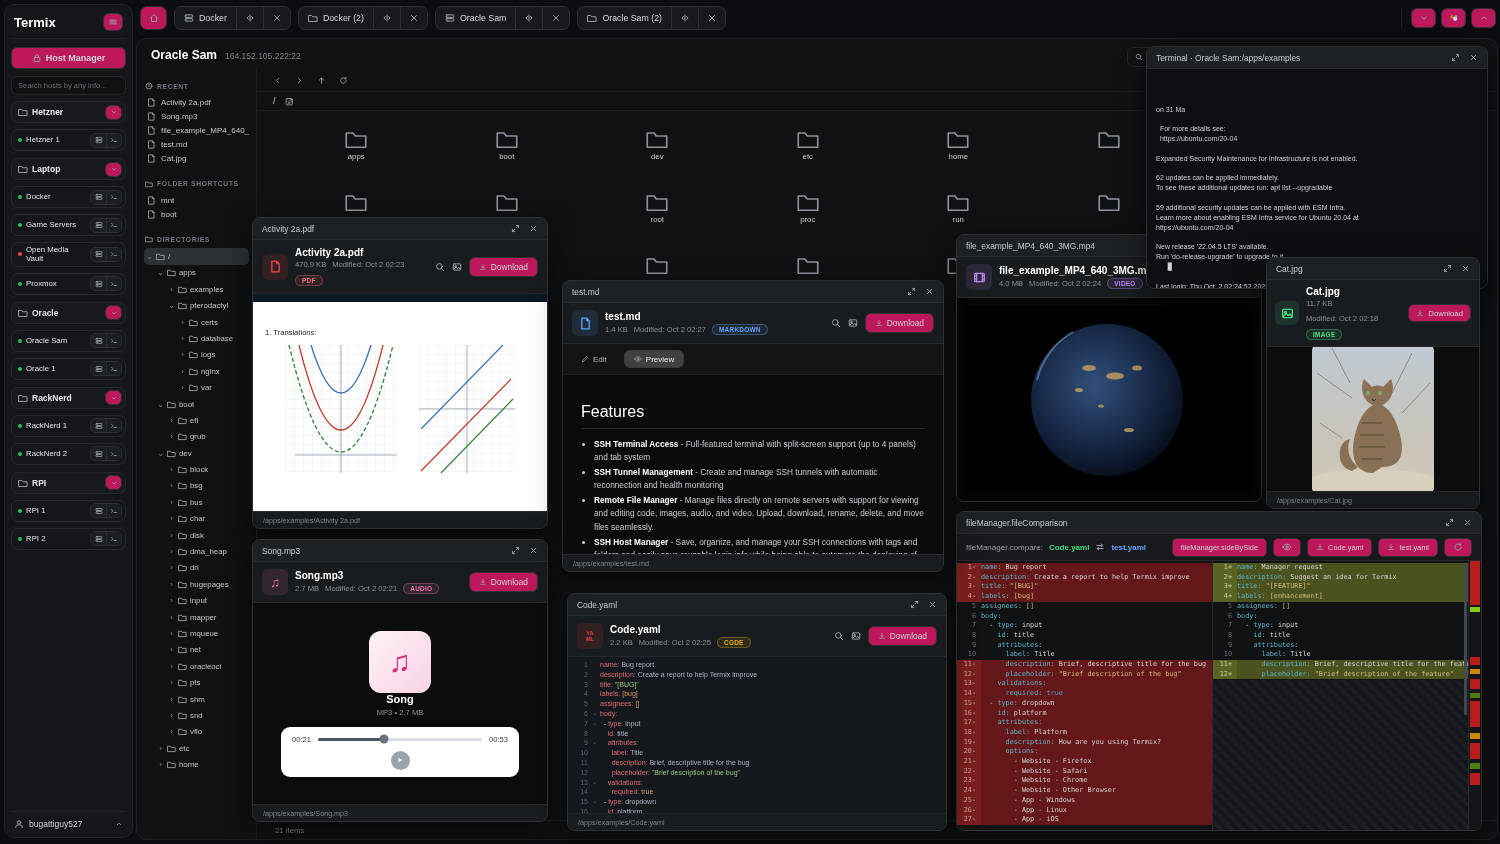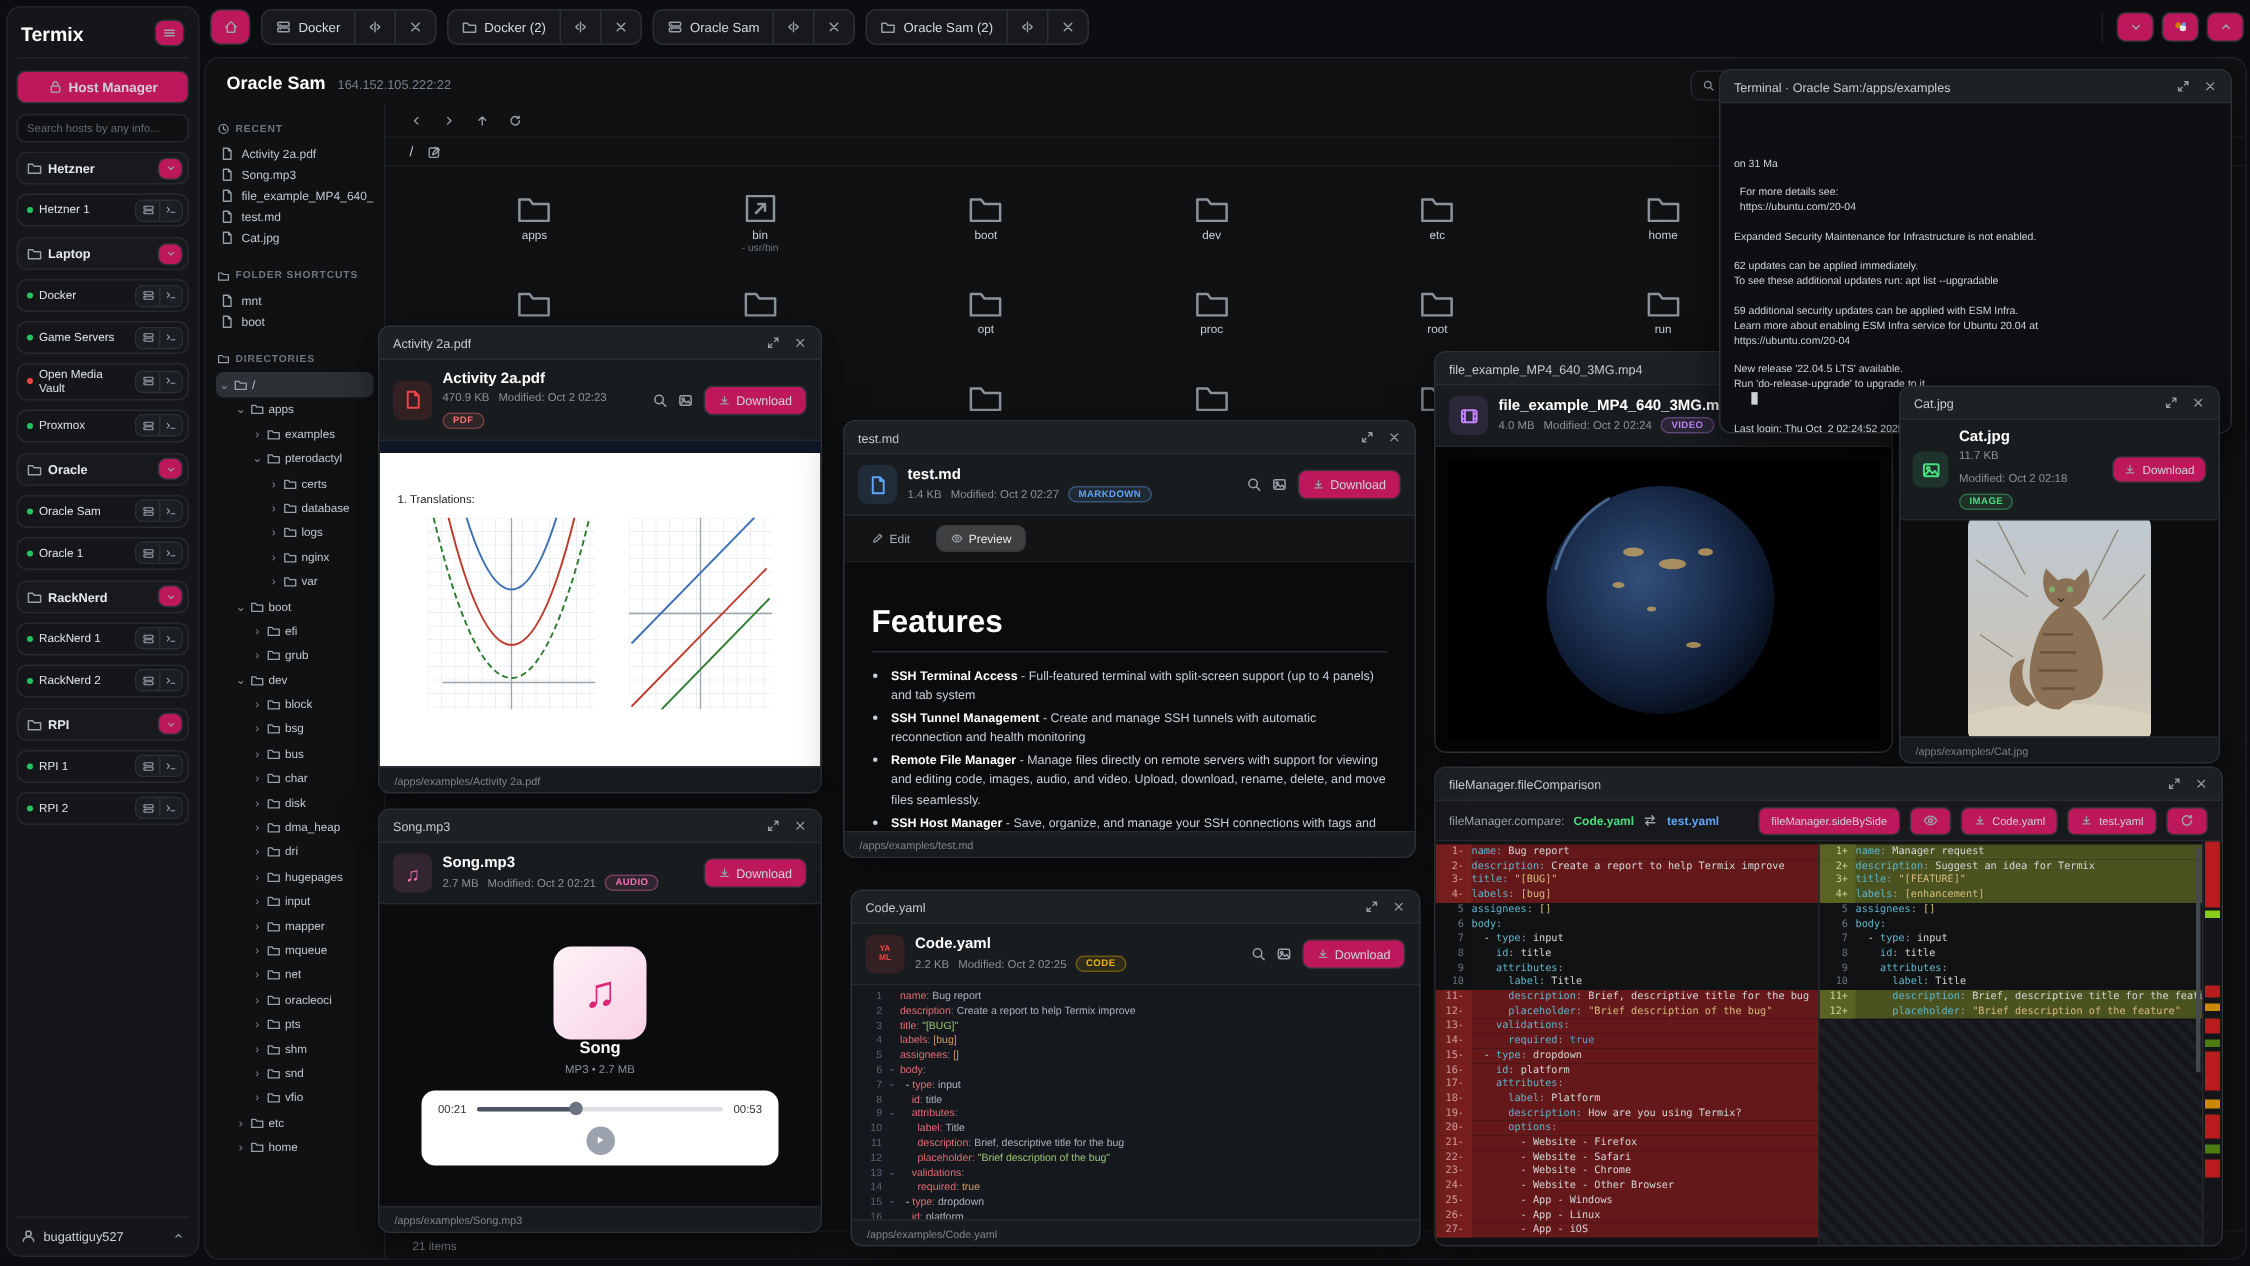--- a/index.html
+++ b/index.html
@@ -112,21 +112,21 @@
 .track{flex:1;height:3px;background:#dcdfe3;border-radius:2px;position:relative}
 .tfill{position:absolute;left:0;top:0;height:100%;background:#4b5563;border-radius:2px}
 .thumb{position:absolute;top:50%;transform:translate(-50%,-50%);width:9px;height:9px;border-radius:50%;background:#6b7280}
 .playbtn{width:19px;height:19px;border-radius:50%;background:#9ca3af;display:flex;align-items:center;justify-content:center;margin:7px auto 0}
 .playbtn svg{width:8px;height:8px;fill:#fff;stroke:none}
 
 .md-tabs{display:flex;gap:7px;padding:6px 8px;background:#121416;border-bottom:1px solid #1d2023;flex:none}
 .md-tab{height:18px;padding:0 9px;font-size:8px;border-radius:6px;background:transparent;border:1px solid transparent;color:#aeb4ba;display:flex;align-items:center;gap:4px}
 .md-tab.act{background:#404040;border-color:#36393e;color:#e8eaed}
 .md-body{flex:1;background:#0a0b0d;padding:4px 18px;overflow:hidden}
-.md-h{font-size:21px;font-weight:bold;color:#fff;border-bottom:1px solid #26292d;padding:24px 0 7px;margin-bottom:9px}
+.md-h{font-size:16px;font-weight:normal;color:#fff;border-bottom:1px solid #26292d;padding:24px 0 7px;margin-bottom:9px}
 .md-body ul{padding-left:13px;font-size:8.3px;line-height:1.58;color:#c9ced3}
 .md-body li{margin-bottom:2px}
 .md-body b{color:#fff}
 .code-body{flex:1;background:#15181c;font-size:7px;line-height:9.8px;padding:3px 0;overflow:hidden}
 .cl{display:flex;white-space:pre}
 .cl .ln{width:24px;text-align:right;color:#5c6370;padding-right:4px;flex:none}
 .cl .fold{width:8px;color:#5c6370;flex:none;font-size:6px}
 .code-body .k{color:#e06c75}.code-body .s{color:#98c379}.code-body .arr{color:#d19a66}.code-body .b{color:#d19a66}.code-body .v{color:#abb2bf}.code-body .pu{color:#7f848e}
 
 .term-body{flex:1;background:#0d0f12;font-size:7px;line-height:9.85px;padding:6px 9px;color:#cfd3d8;white-space:pre;overflow:hidden}
@@ -1030,28 +1030,20 @@
 
             <div class="fcell t-fld">
               <svg class="ic gi ti ti-fld">
                 <use href="#i-folder"></use>
               </svg>
 
               <span class="fl">apps</span>
               <span class="fs"></span>
             </div>
 
-            <div class="fcell t-link">
-
-              <svg class="ic gi ti ti-link">
-                <use href="#i-link"></use>
-              </svg>
-              <span class="fl">bin</span>
-              <span class="fs">- usr/bin</span>
-            </div>
 
             <div class="fcell t-fld">
               <svg class="ic gi ti ti-fld">
                 <use href="#i-folder"></use>
               </svg>
 
               <span class="fl">boot</span>
               <span class="fs"></span>
             </div>
 
@@ -1107,30 +1099,30 @@
 
               <span class="fl">opt</span>
               <span class="fs"></span>
             </div>
 
             <div class="fcell t-fld">
               <svg class="ic gi ti ti-fld">
                 <use href="#i-folder"></use>
               </svg>
 
-              <span class="fl">proc</span>
+              <span class="fl">root</span>
               <span class="fs"></span>
             </div>
 
             <div class="fcell t-fld">
               <svg class="ic gi ti ti-fld">
                 <use href="#i-folder"></use>
               </svg>
 
-              <span class="fl">root</span>
+              <span class="fl">proc</span>
               <span class="fs"></span>
             </div>
 
             <div class="fcell t-fld">
               <svg class="ic gi ti ti-fld">
                 <use href="#i-folder"></use>
               </svg>
 
               <span class="fl">run</span>
               <span class="fs"></span>

